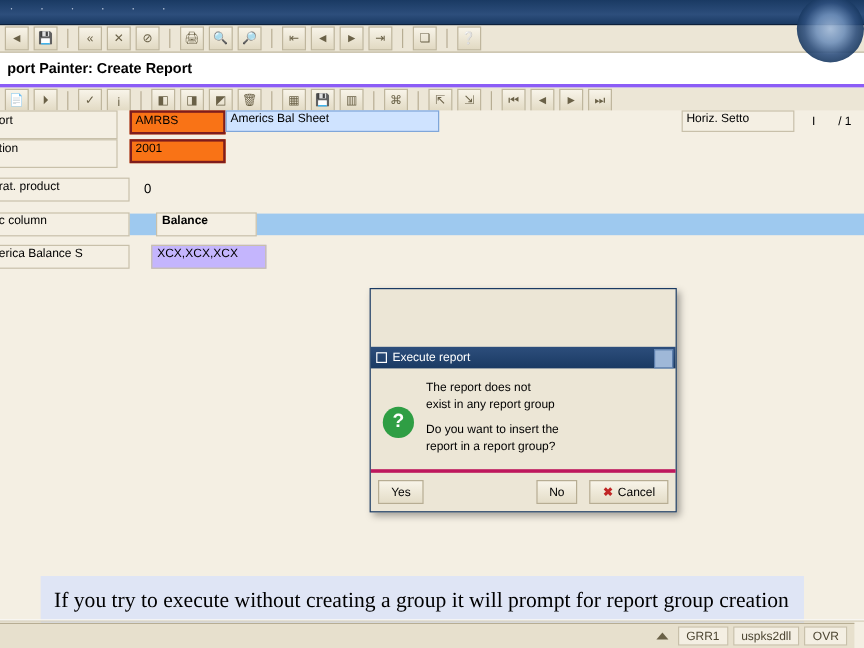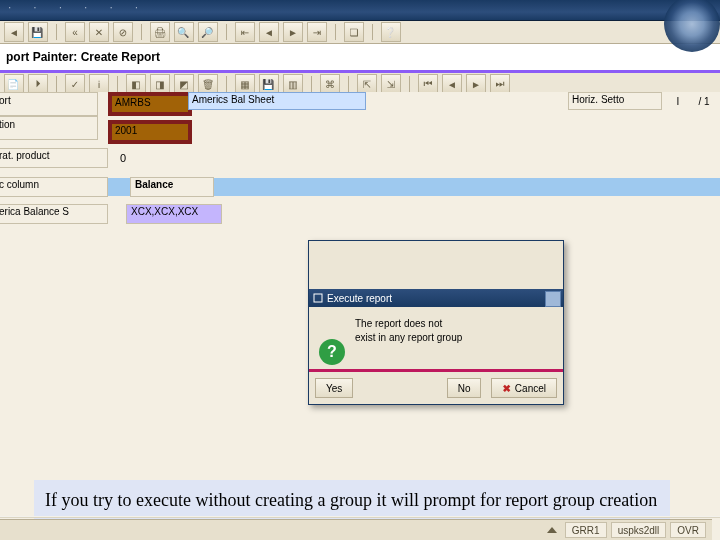--- a/index.html
+++ b/index.html
@@ -20,21 +20,21 @@
 
   
   .wtitle{height:26px;background:#fff;border-bottom:3px solid #8b5cf6;display:flex;align-items:center;padding:0 6px;font-weight:bold;font-size:12px;}
 
   
   .canvas{position:absolute;left:0;right:0;top:92px;bottom:22px;background:#f4efe3;}
   
   .lcol{position:absolute;left:-6px;top:0;width:104px;}
   .lfield{height:18px;border:1px solid #c8c0aa;background:#f4efe3;padding:2px 4px;margin-bottom:10px;font-size:10px;overflow:hidden;white-space:nowrap;}
   .pair{position:absolute;top:0;left:108px;display:flex;flex-direction:column;gap:4px;}
-  .pair .val{width:70px;height:14px;border:4px solid #7f1d1d;background:#a16207;font-size:10px;padding:1px 3px;}
+  .pair .val{width:70px;height:14px;border:2px solid #7f1d1d;background:#f97316;font-size:10px;padding:1px 3px;}
   .desc{position:absolute;top:0;left:188px;width:170px;height:14px;background:#cfe3ff;border:1px solid #7fa6d9;font-size:10px;padding:1px 3px;}
   .rstatus{position:absolute;top:0;right:6px;display:flex;align-items:center;gap:6px;font-size:10px;}
   .rstatus .rlabel{width:86px;height:14px;border:1px solid #c8c0aa;padding:1px 3px;background:#f4efe3;}
   .rstatus .rval{width:20px;text-align:center;}
 
   .prodrow{position:absolute;top:56px;left:-6px;display:flex;align-items:center;gap:12px;}
   .prodrow .lb{width:104px;height:16px;border:1px solid #c8c0aa;padding:1px 4px;font-size:10px;}
   .prodrow .num{width:20px;}
 
   
@@ -181,20 +181,22 @@
             <rect x="1" y="1" width="8" height="8" fill="none" stroke="#fff"></rect>
           </svg>
         <span>Execute report</span>
         <div class="mtbtn"></div>
       </div>
       <div class="mbody">
         <div class="icon">?</div>
         <div class="mtxt">
           <p><span>The report does not</span><br>
              <span>exist in any report group</span></p>
+          <p><span>Do you want to insert the</span><br>
+             <span>report in a report group?</span></p>
         </div>
       </div>
       <div class="mbtns">
         <button>
             <span>Yes</span>
           </button>
         <div class="spacer"></div>
         <button>
             <span>No</span>
           </button>

